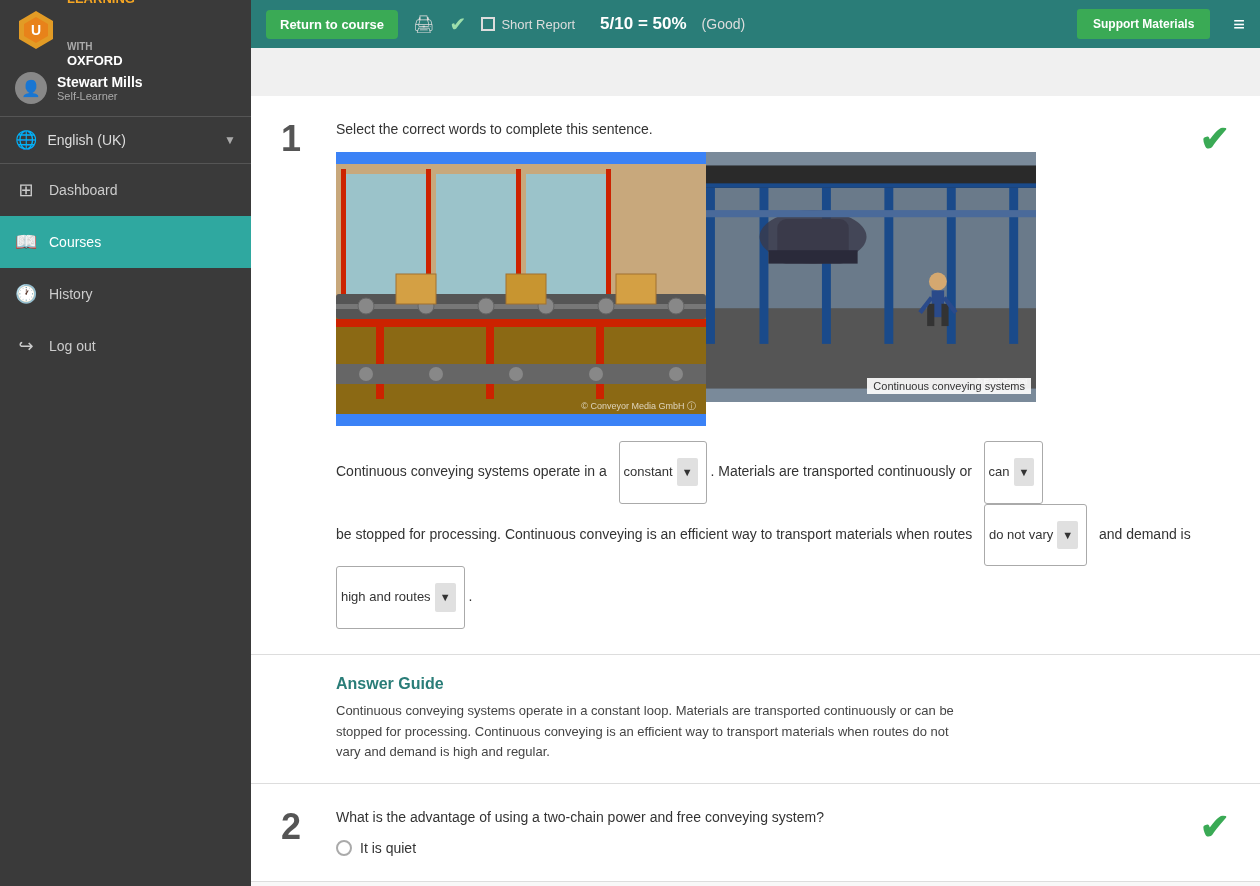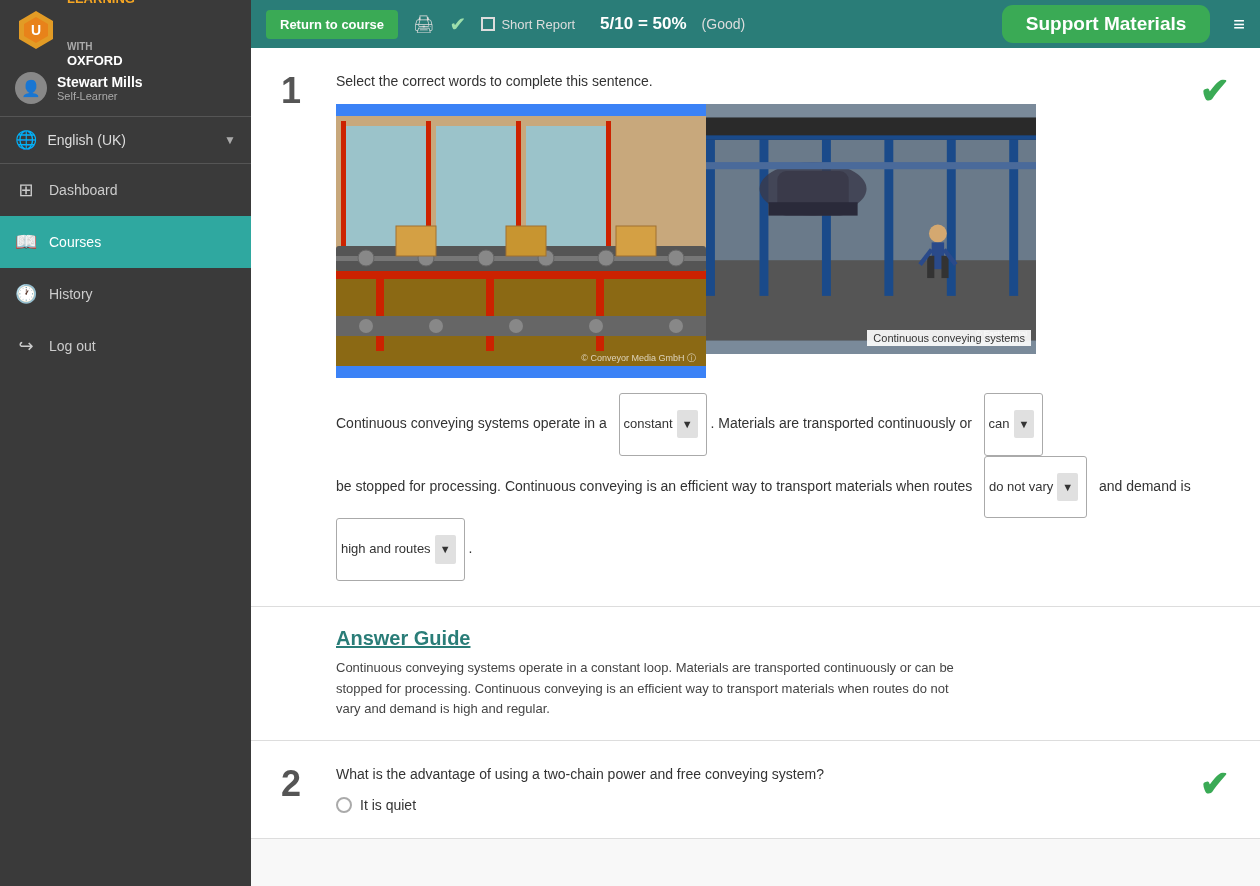--- a/index.html
+++ b/index.html
@@ -76,20 +76,21 @@
     }
     .nav-item.active { background: #2fa8a0; color: #fff; }
     .nav-icon { font-size: 18px; width: 22px; text-align: center; }
 
     
     #main {
       flex: 1;
       display: flex;
       flex-direction: column;
       overflow: hidden;
+      gap: 48px;
     }
 
     
     #topbar {
       background: #2a7d78;
       height: 48px;
       display: flex;
       align-items: center;
       padding: 0 15px;
       gap: 15px;
@@ -123,25 +124,25 @@
       font-size: 17px;
       font-weight: bold;
       margin-left: 10px;
     }
     .good-label { color: #ddd; font-size: 14px; }
     .spacer { flex: 1; }
     .btn-support {
       background: #3aaa55;
       color: #fff;
       border: none;
-      padding: 8px 24px;
-      font-size: 19px;
+      padding: 8px 16px;
+      font-size: 12px;
       font-weight: bold;
       cursor: pointer;
-      border-radius: 11px;
+      border-radius: 3px;
     }
     .hamburger { color: #fff; font-size: 20px; cursor: pointer; margin-left: 8px; }
 
     
     #page-header {
       background: #2a7d78;
       padding: 15px 25px;
       flex-shrink: 0;
     }
     #page-header h1 { color: #fff; font-size: 26px; font-weight: bold; }
@@ -232,24 +233,23 @@
     }
 
     
     .answer-guide {
       background: #fff;
       padding: 20px 30px 20px 85px;
       border-bottom: 1px solid #ddd;
     }
     .answer-guide-title {
       color: #2a7d78;
-      font-size: 20px;
+      font-size: 16px;
       font-weight: bold;
       margin-bottom: 8px;
-      text-decoration: underline;
     }
     .answer-guide-text {
       font-size: 13px;
       color: #444;
       line-height: 1.6;
       max-width: 630px;
     }
 
     
     .radio-option {

